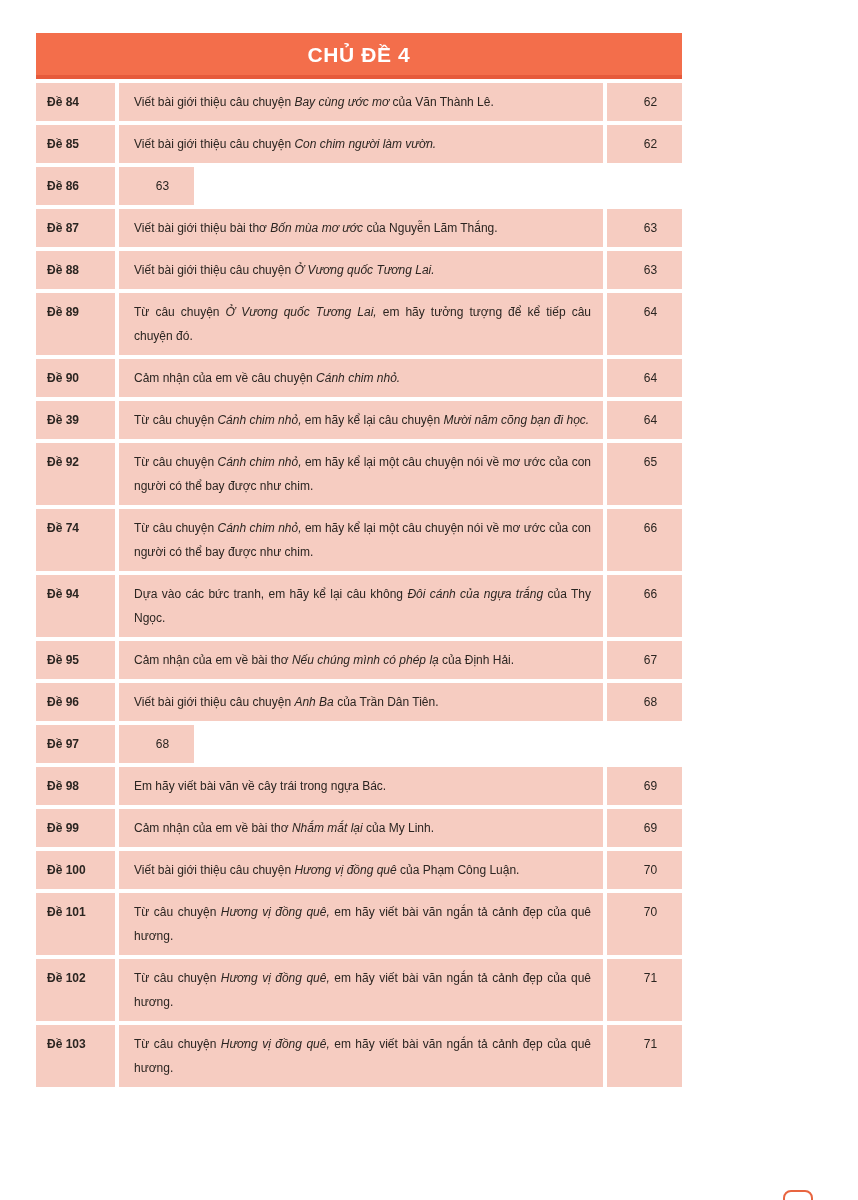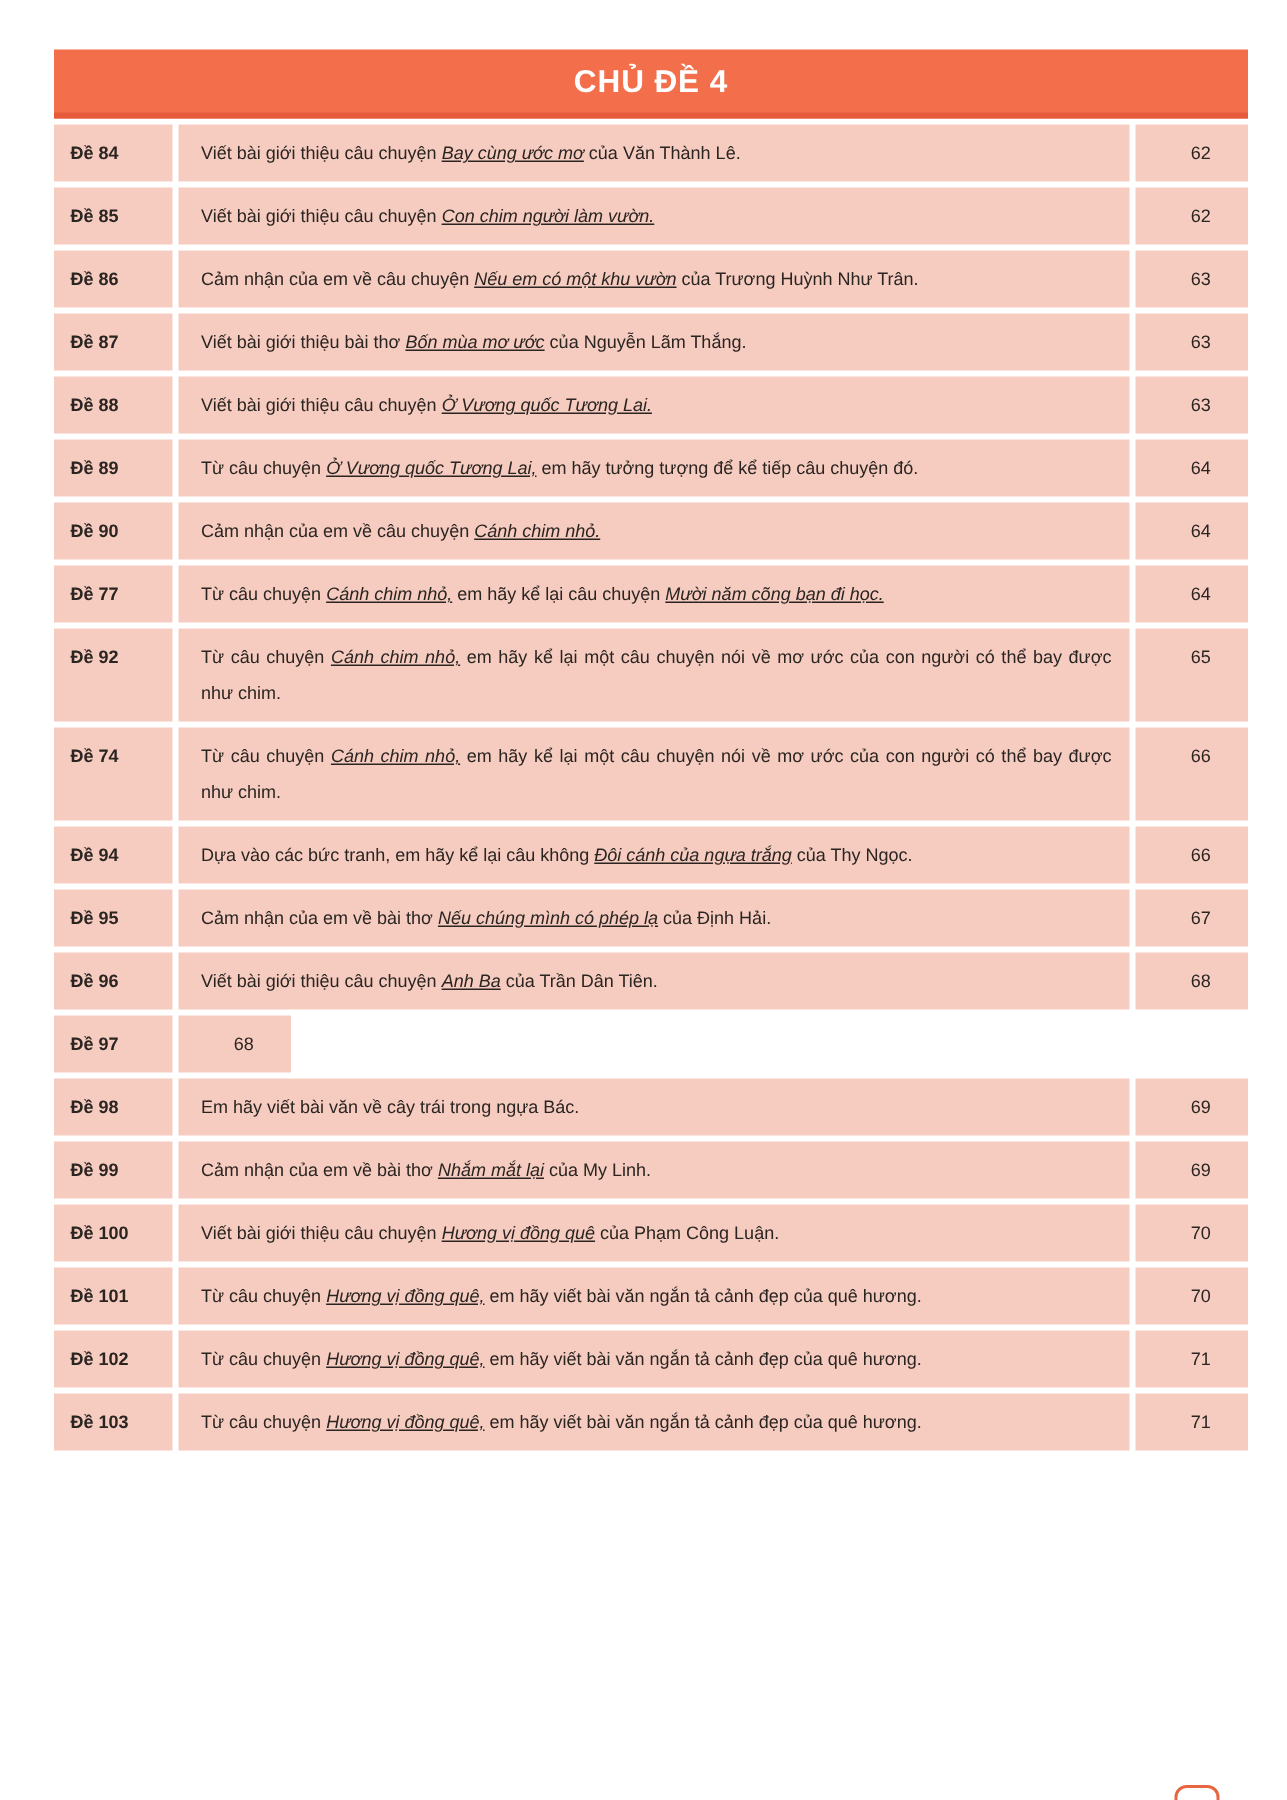--- a/index.html
+++ b/index.html
@@ -16,21 +16,21 @@
     width:858px;height:1200px;
     background:var(--page-bg);
     font-family:"Liberation Sans","DejaVu Sans",sans-serif;
     color:var(--text);
     position:relative;
     overflow:hidden;
   }
   .sheet{
     position:absolute;
     left:36px; top:33px;
-    width:796px;
+    width:646px;
   }
   .banner{
     background:var(--banner);
     border-bottom:4px solid var(--banner-edge);
     color:var(--header-text);
     text-align:center;
     padding:7px 0 5px 0;
   }
   .banner-line{
     font-size:21px;
@@ -55,21 +55,21 @@
     padding:7px 0 7px 11px;
     font-weight:bold;
     white-space:nowrap;
   }
   .c-desc{
     flex:1 1 auto;
     margin-left:4px;
     padding:7px 12px 7px 15px;
     text-align:justify;
   }
-  .c-desc i{font-style:italic;text-decoration:underline;}
+  .c-desc i{font-style:italic;}
   .c-page{
     width:75px;
     flex:0 0 75px;
     margin-left:4px;
     padding:7px 0 7px 12px;
     text-align:center;
   }
   .corner-badge{
     position:absolute;
     left:783px; top:1190px;
@@ -95,21 +95,20 @@
   </div>
 
   <div class="toc-row">
     <div class="cell c-label">Đề 85</div>
     <div class="cell c-desc"><span>Viết bài giới thiệu câu chuyện </span><i>Con chim người làm vườn.</i></div>
     <div class="cell c-page">62</div>
   </div>
 
   <div class="toc-row">
     <div class="cell c-label">Đề 86</div>
-    <div class="cell c-desc"><span>Cảm nhận của em về câu chuyện </span><i>Nếu em có một khu vườn</i><span> của Trương Huỳnh Như Trân.</span></div>
     <div class="cell c-page">63</div>
   </div>
 
   <div class="toc-row">
     <div class="cell c-label">Đề 87</div>
     <div class="cell c-desc"><span>Viết bài giới thiệu bài thơ </span><i>Bốn mùa mơ ước</i><span> của Nguyễn Lãm Thắng.</span></div>
     <div class="cell c-page">63</div>
   </div>
 
   <div class="toc-row">
@@ -124,21 +123,21 @@
     <div class="cell c-page">64</div>
   </div>
 
   <div class="toc-row">
     <div class="cell c-label">Đề 90</div>
     <div class="cell c-desc"><span>Cảm nhận của em về câu chuyện </span><i>Cánh chim nhỏ.</i></div>
     <div class="cell c-page">64</div>
   </div>
 
   <div class="toc-row">
-    <div class="cell c-label">Đề 77</div>
+    <div class="cell c-label">Đề 39</div>
     <div class="cell c-desc"><span>Từ câu chuyện </span><i>Cánh chim nhỏ,</i><span> em hãy kể lại câu chuyện </span><i>Mười năm cõng bạn đi học.</i></div>
     <div class="cell c-page">64</div>
   </div>
 
   <div class="toc-row">
     <div class="cell c-label">Đề 92</div>
     <div class="cell c-desc"><span>Từ câu chuyện </span><i>Cánh chim nhỏ,</i><span> em hãy kể lại một câu chuyện nói về mơ ước của con người có thể bay được như chim.</span></div>
     <div class="cell c-page">65</div>
   </div>
 

